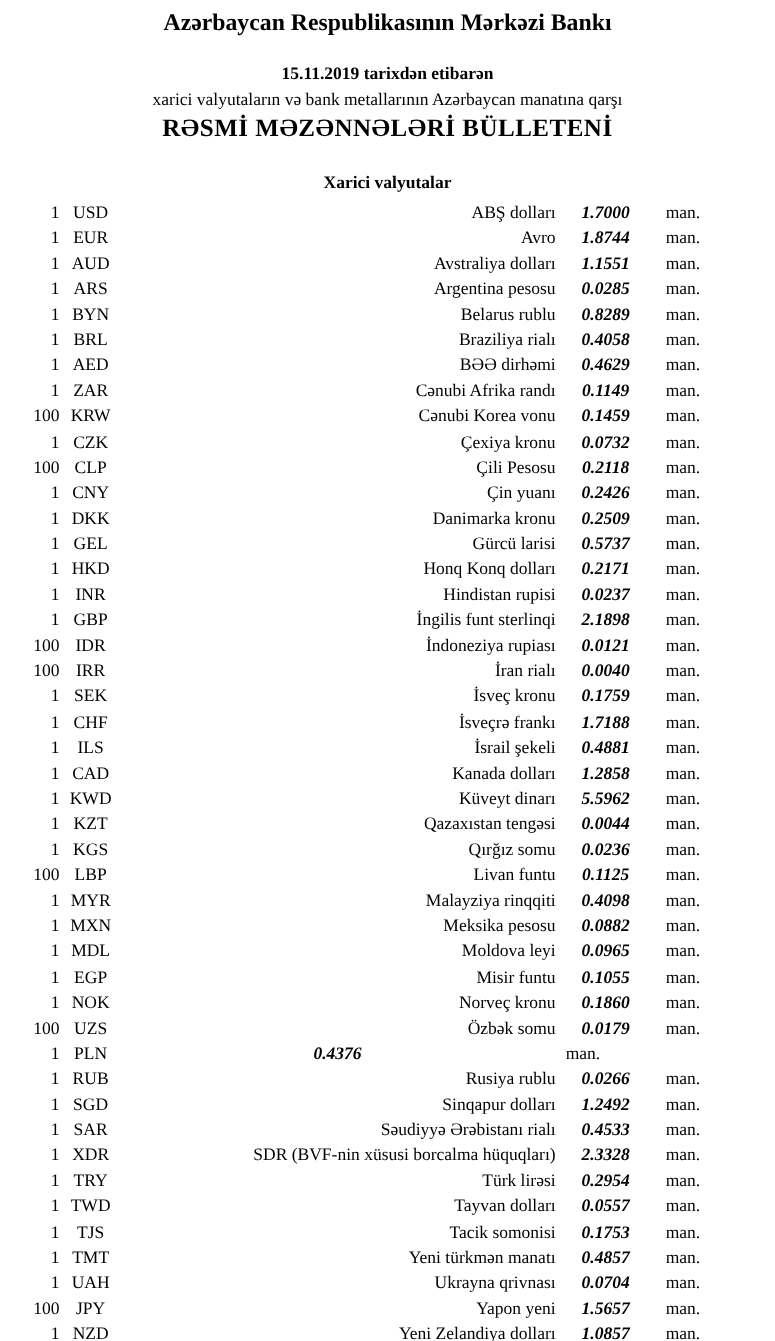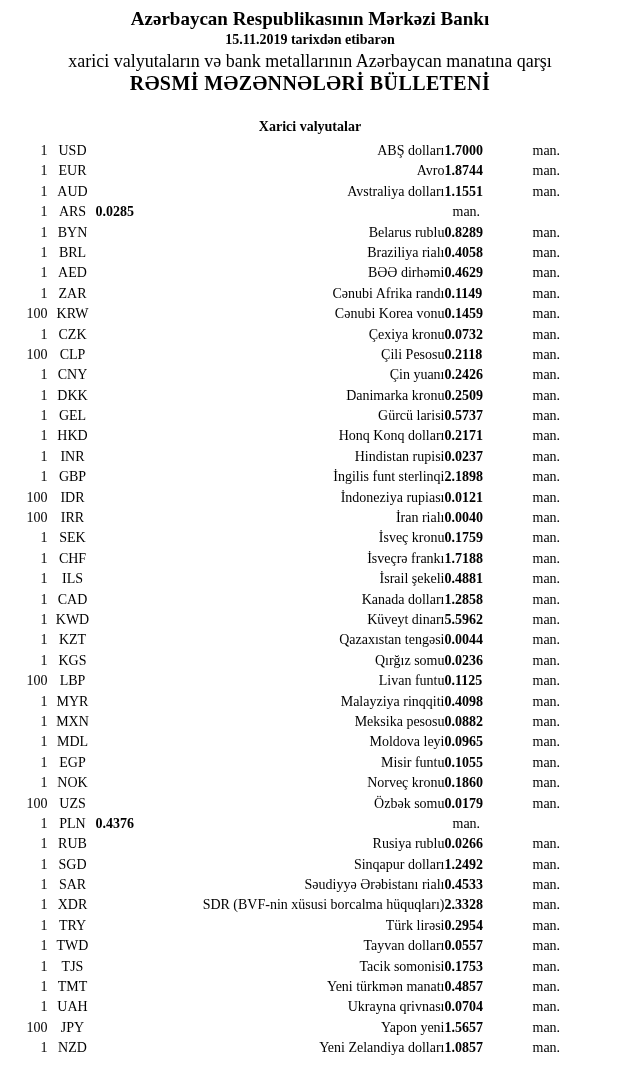--- a/index.html
+++ b/index.html
@@ -17,25 +17,25 @@
   }
   .header { text-align: center; padding-top: 7px; }
   .bank-name {
     font-size: 19px;
     font-weight: bold;
     line-height: 24px;
   }
   .date-line {
     font-size: 14px;
     font-weight: bold;
-    margin-top: 0;
+    margin-top: 20px;
     line-height: 18px;
   }
   .subtitle {
-    font-size: 18px;
+    font-size: 14px;
     margin-top: 3px;
     line-height: 18px;
   }
   .bulletin-title {
     font-size: 20px;
     font-weight: bold;
     letter-spacing: 0.4px;
     margin-top: 3px;
     line-height: 20px;
   }
@@ -55,21 +55,21 @@
     display: grid;
     grid-template-columns: 34px 46px 1fr 80px 44px;
     align-items: baseline;
     font-size: 14px;
     line-height: 20.4px;
     height: 20.4px;
   }
   .qty-cell  { text-align: right; padding-right: 2px; }
   .code-cell { text-align: center; }
   .name-cell { text-align: right; padding-left: 10px; }
-  .rate-cell { text-align: left; font-weight: bold; }
+  .rate-cell { text-align: center; font-weight: bold; font-style: italic; }
   .unit-cell { text-align: left; padding-left: 8px; }
 </style>
 </head>
 <body>
 
 <div class="page">
 
   <div class="header">
     <div class="bank-name">Azərbaycan Respublikasının Mərkəzi Bankı</div>
     <div class="date-line">15.11.2019 tarixdən etibarən</div>
@@ -100,20 +100,21 @@
     <span class="qty-cell">1</span>
     <span class="code-cell">AUD</span>
     <span class="name-cell">Avstraliya dolları</span>
     <span class="rate-cell">1.1551</span>
     <span class="unit-cell">man.</span>
   </div>
 
   <div class="rate-row">
     <span class="qty-cell">1</span>
     <span class="code-cell">ARS</span>
+    <span class="name-cell">Argentina pesosu</span>
     <span class="rate-cell">0.0285</span>
     <span class="unit-cell">man.</span>
   </div>
 
   <div class="rate-row">
     <span class="qty-cell">1</span>
     <span class="code-cell">BYN</span>
     <span class="name-cell">Belarus rublu</span>
     <span class="rate-cell">0.8289</span>
     <span class="unit-cell">man.</span>

